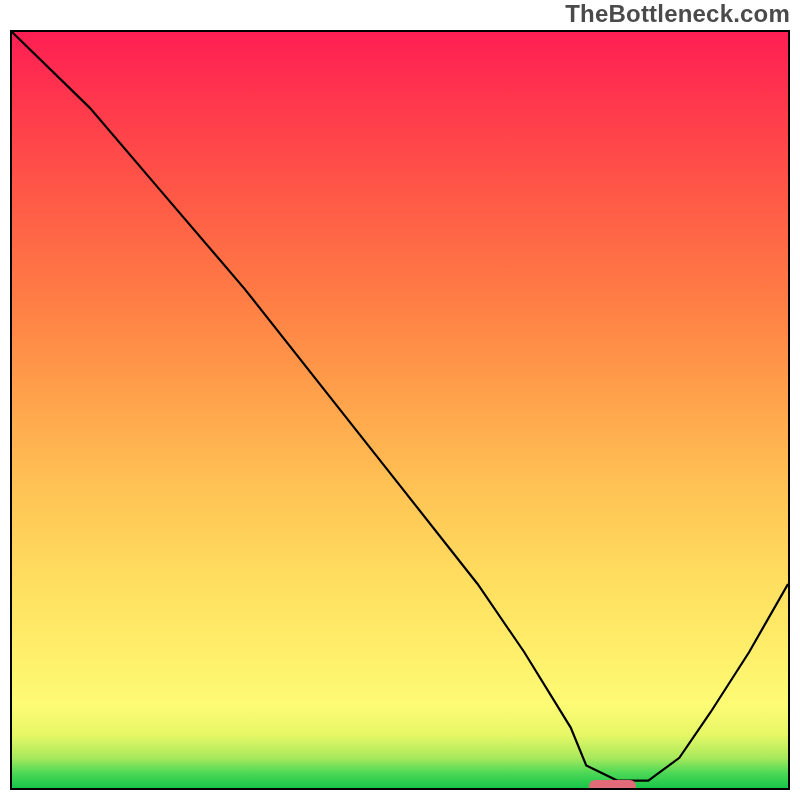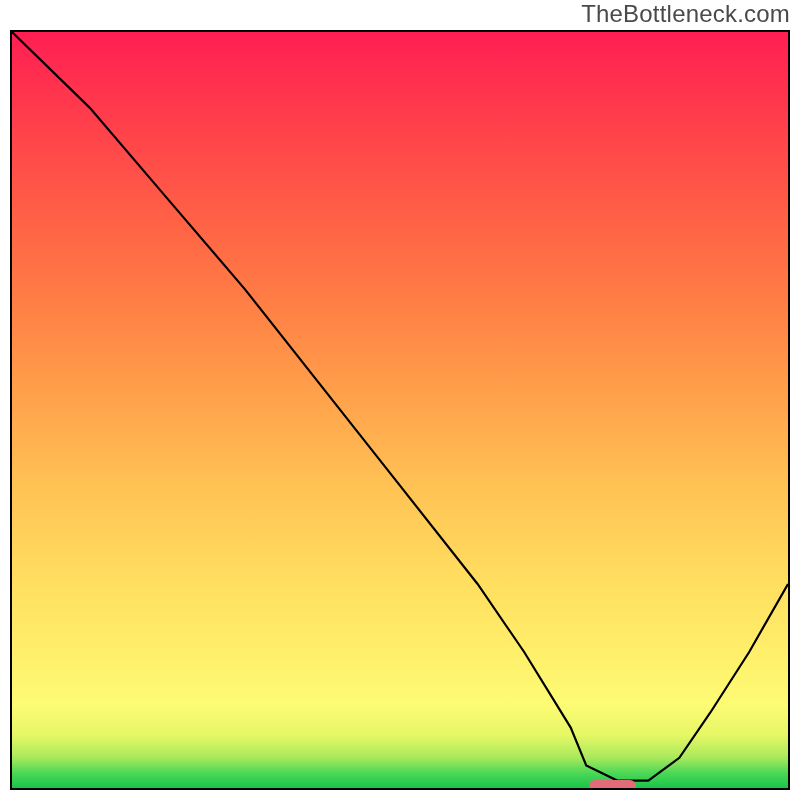--- a/index.html
+++ b/index.html
@@ -14,21 +14,21 @@
   .chart-wrap {
     position: relative;
     width: 800px;
     height: 800px;
   }
   .watermark {
     position: absolute;
     top: 0;
     right: 10px;
     font-size: 24px;
-    font-weight: 400;
+    font-weight: 700;
     color: #4a4a4a;
     letter-spacing: 0.2px;
     z-index: 5;
   }
   .plot-area {
     position: absolute;
     left: 10px;
     top: 30px;
     width: 780px;
     height: 760px;

